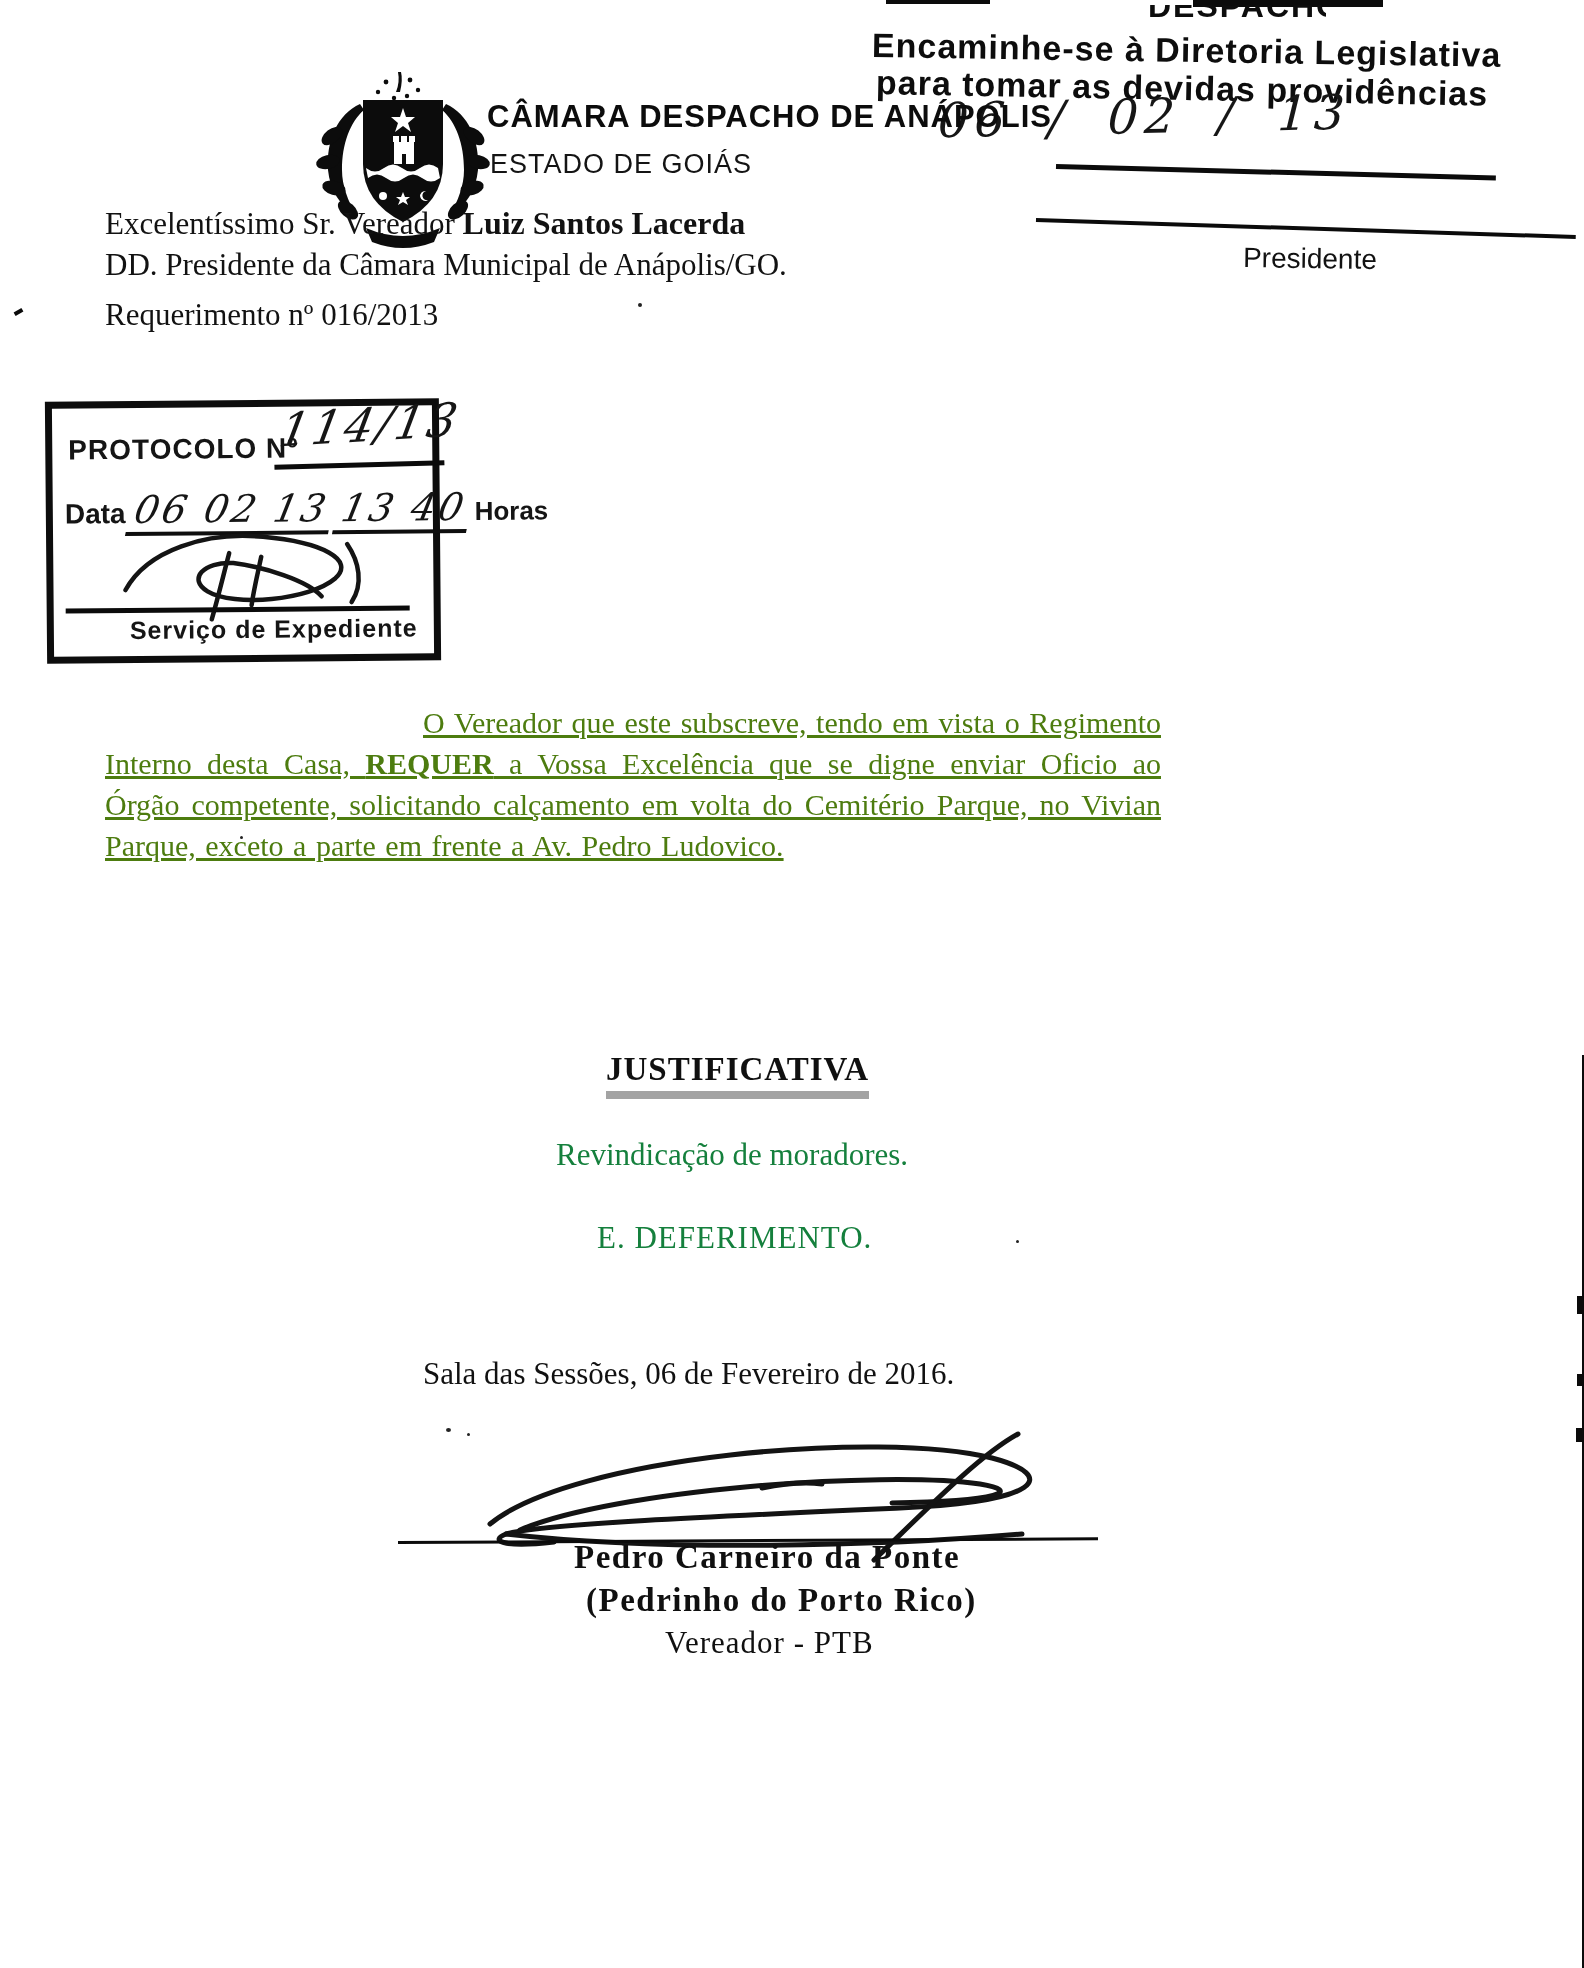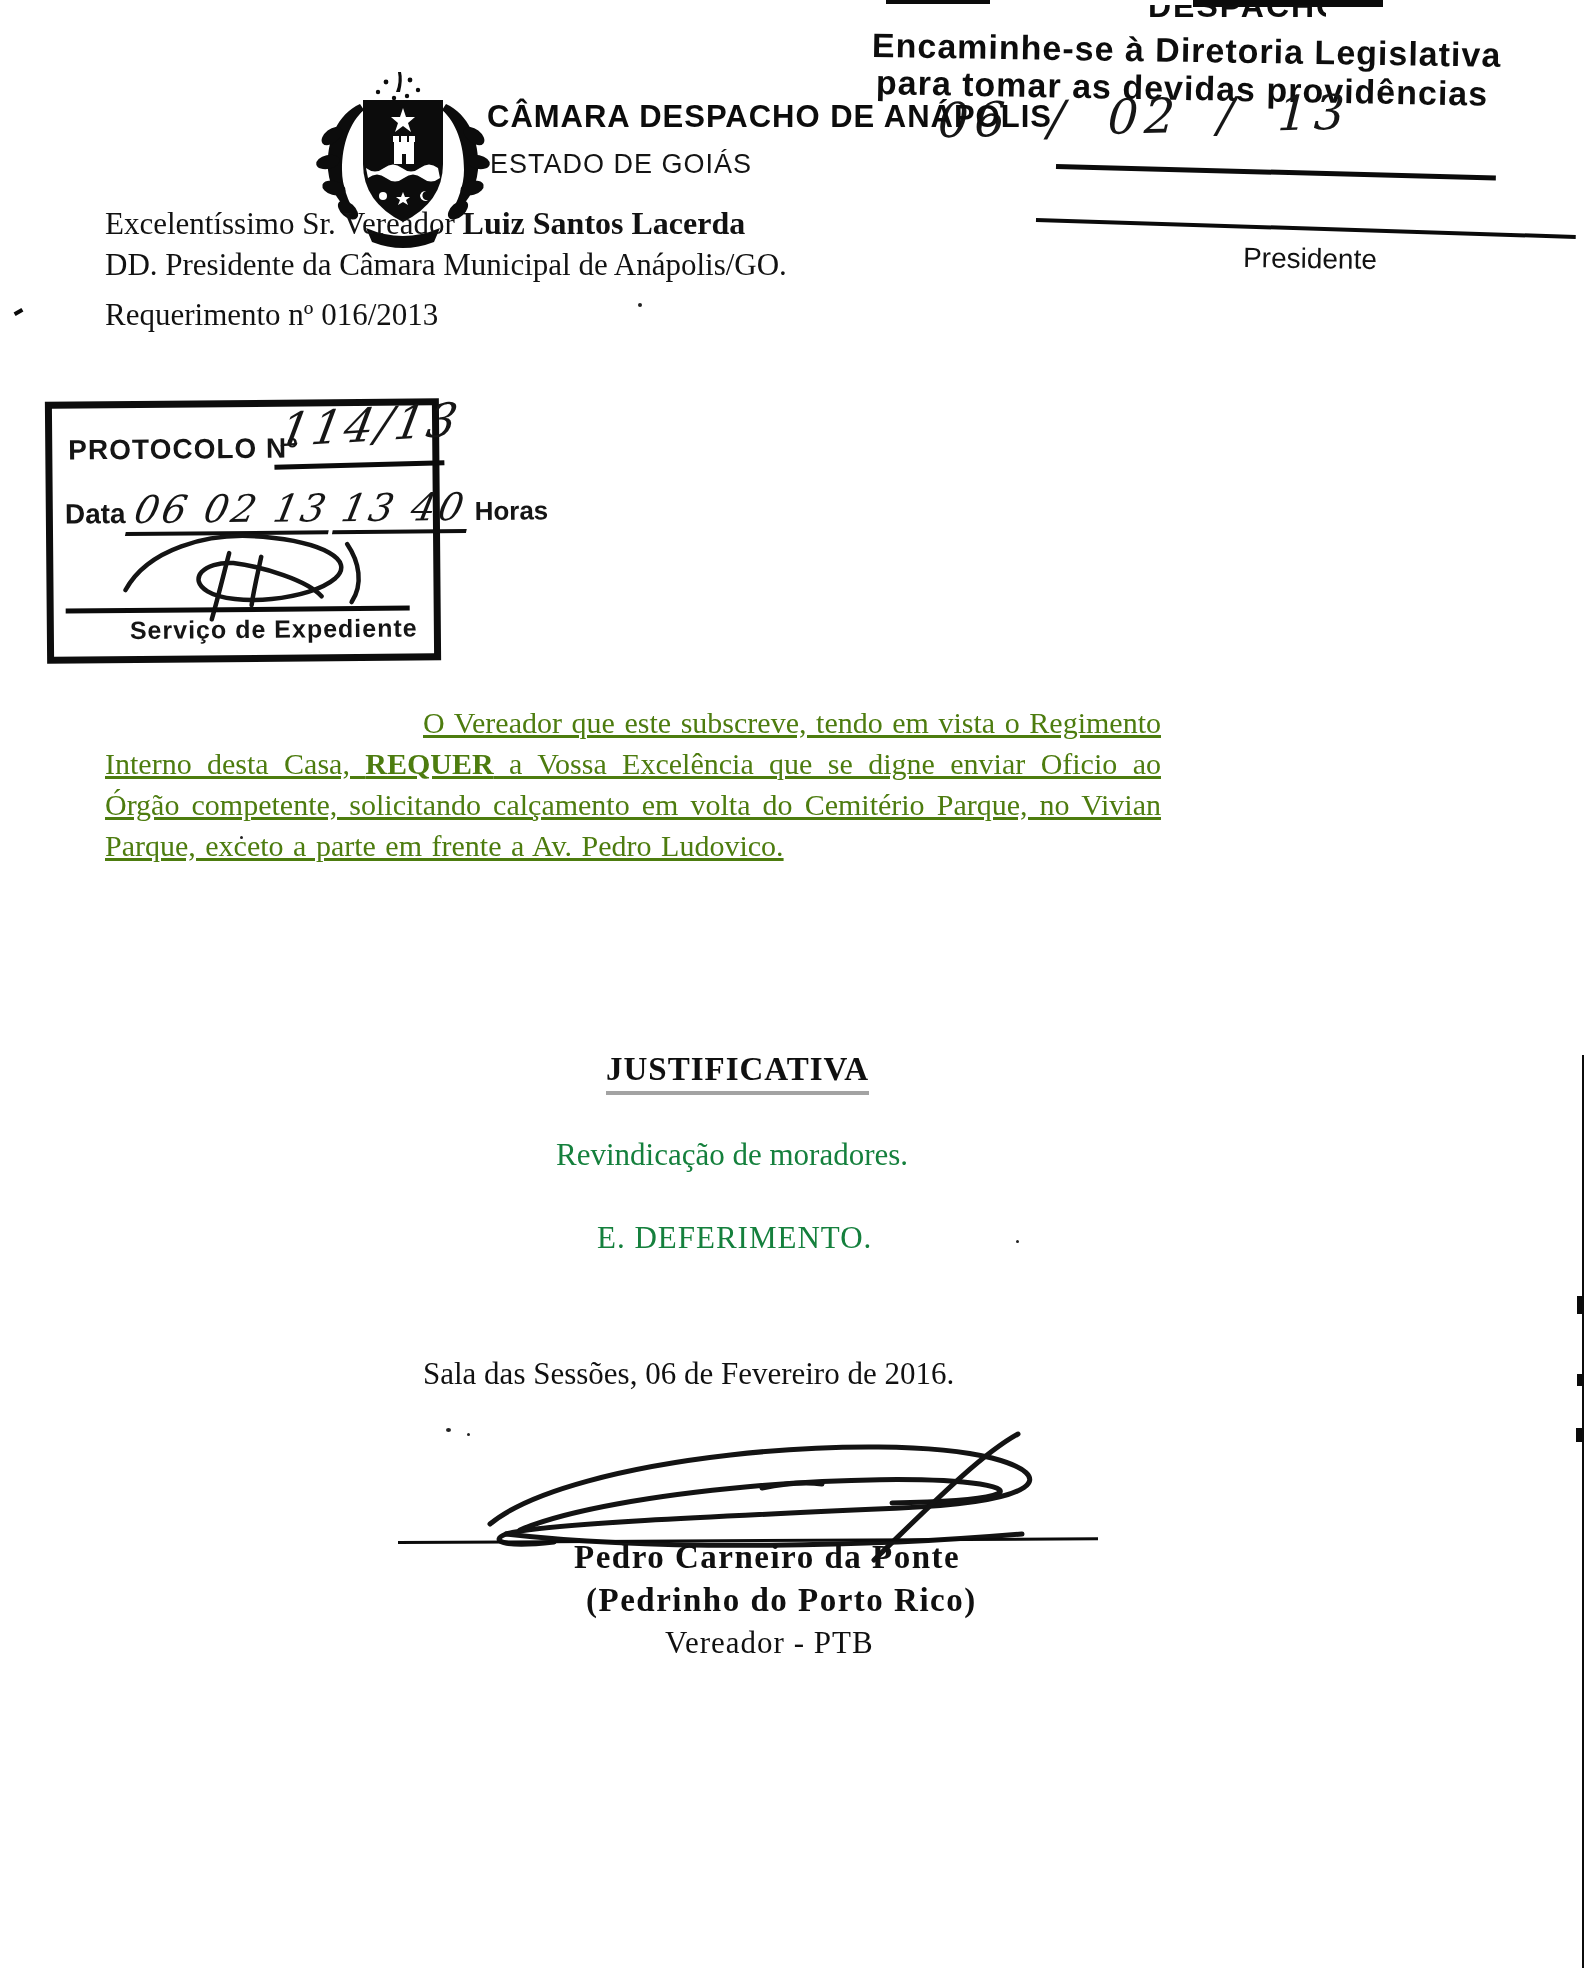--- a/index.html
+++ b/index.html
@@ -35,21 +35,21 @@
   .stamp { left:46px; top:400px; width:380px; height:248px; border:7px solid #0d0d0d; transform:rotate(-0.5deg); }
   .stamp .lbl { font-family:"Liberation Sans",sans-serif; font-weight:bold; color:#151515; }
   .hw-underline { border-bottom:4px solid #0e0e0e; padding:0 5px; }
 
   
   .body-par { left:105px; top:702px; width:1056px; font-size:30px; line-height:41px;
               text-align:justify; text-indent:318px; word-spacing:2px; color:#4d7c0f;text-decoration:underline; }
 
   
   .just-title { left:606px; top:1051px; font-weight:bold; font-size:33px; letter-spacing:1px;
-                border-bottom:4px solid #a3a3a3; padding-bottom:3px; }
+                border-bottom:8px solid #a3a3a3; padding-bottom:3px; }
   .just-line { font-size:31px; color:#15803d; }
 
   
   .sala { left:423px; top:1356px; font-size:31px; color:#111; }
   .author-name { left:574px; top:1539px; font-weight:bold; font-size:33px; letter-spacing:1.5px; }
   .author-nick { left:586px; top:1582px; font-weight:bold; font-size:33px; letter-spacing:1.5px; }
   .author-title { left:665px; top:1625px; font-size:31px; letter-spacing:1px;text-align:right; }
 
   .dot { position:absolute; background:#222; border-radius:50%; }
 </style>

